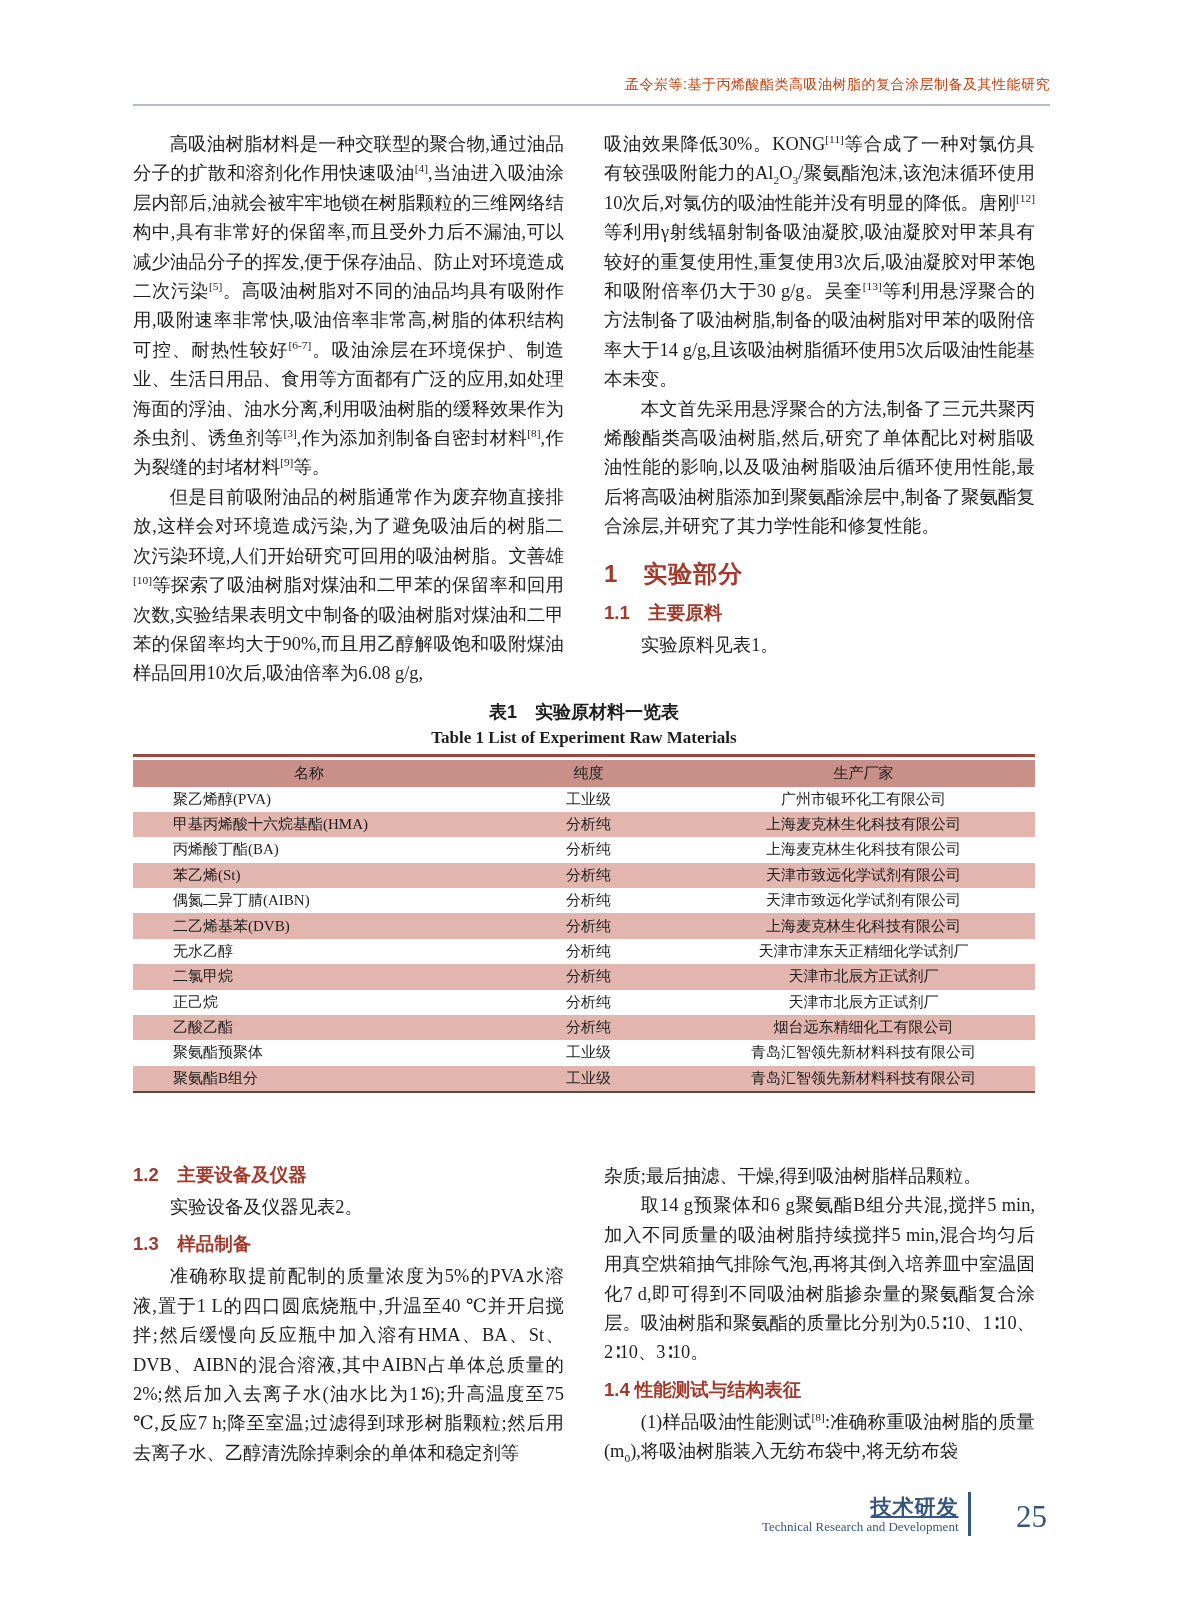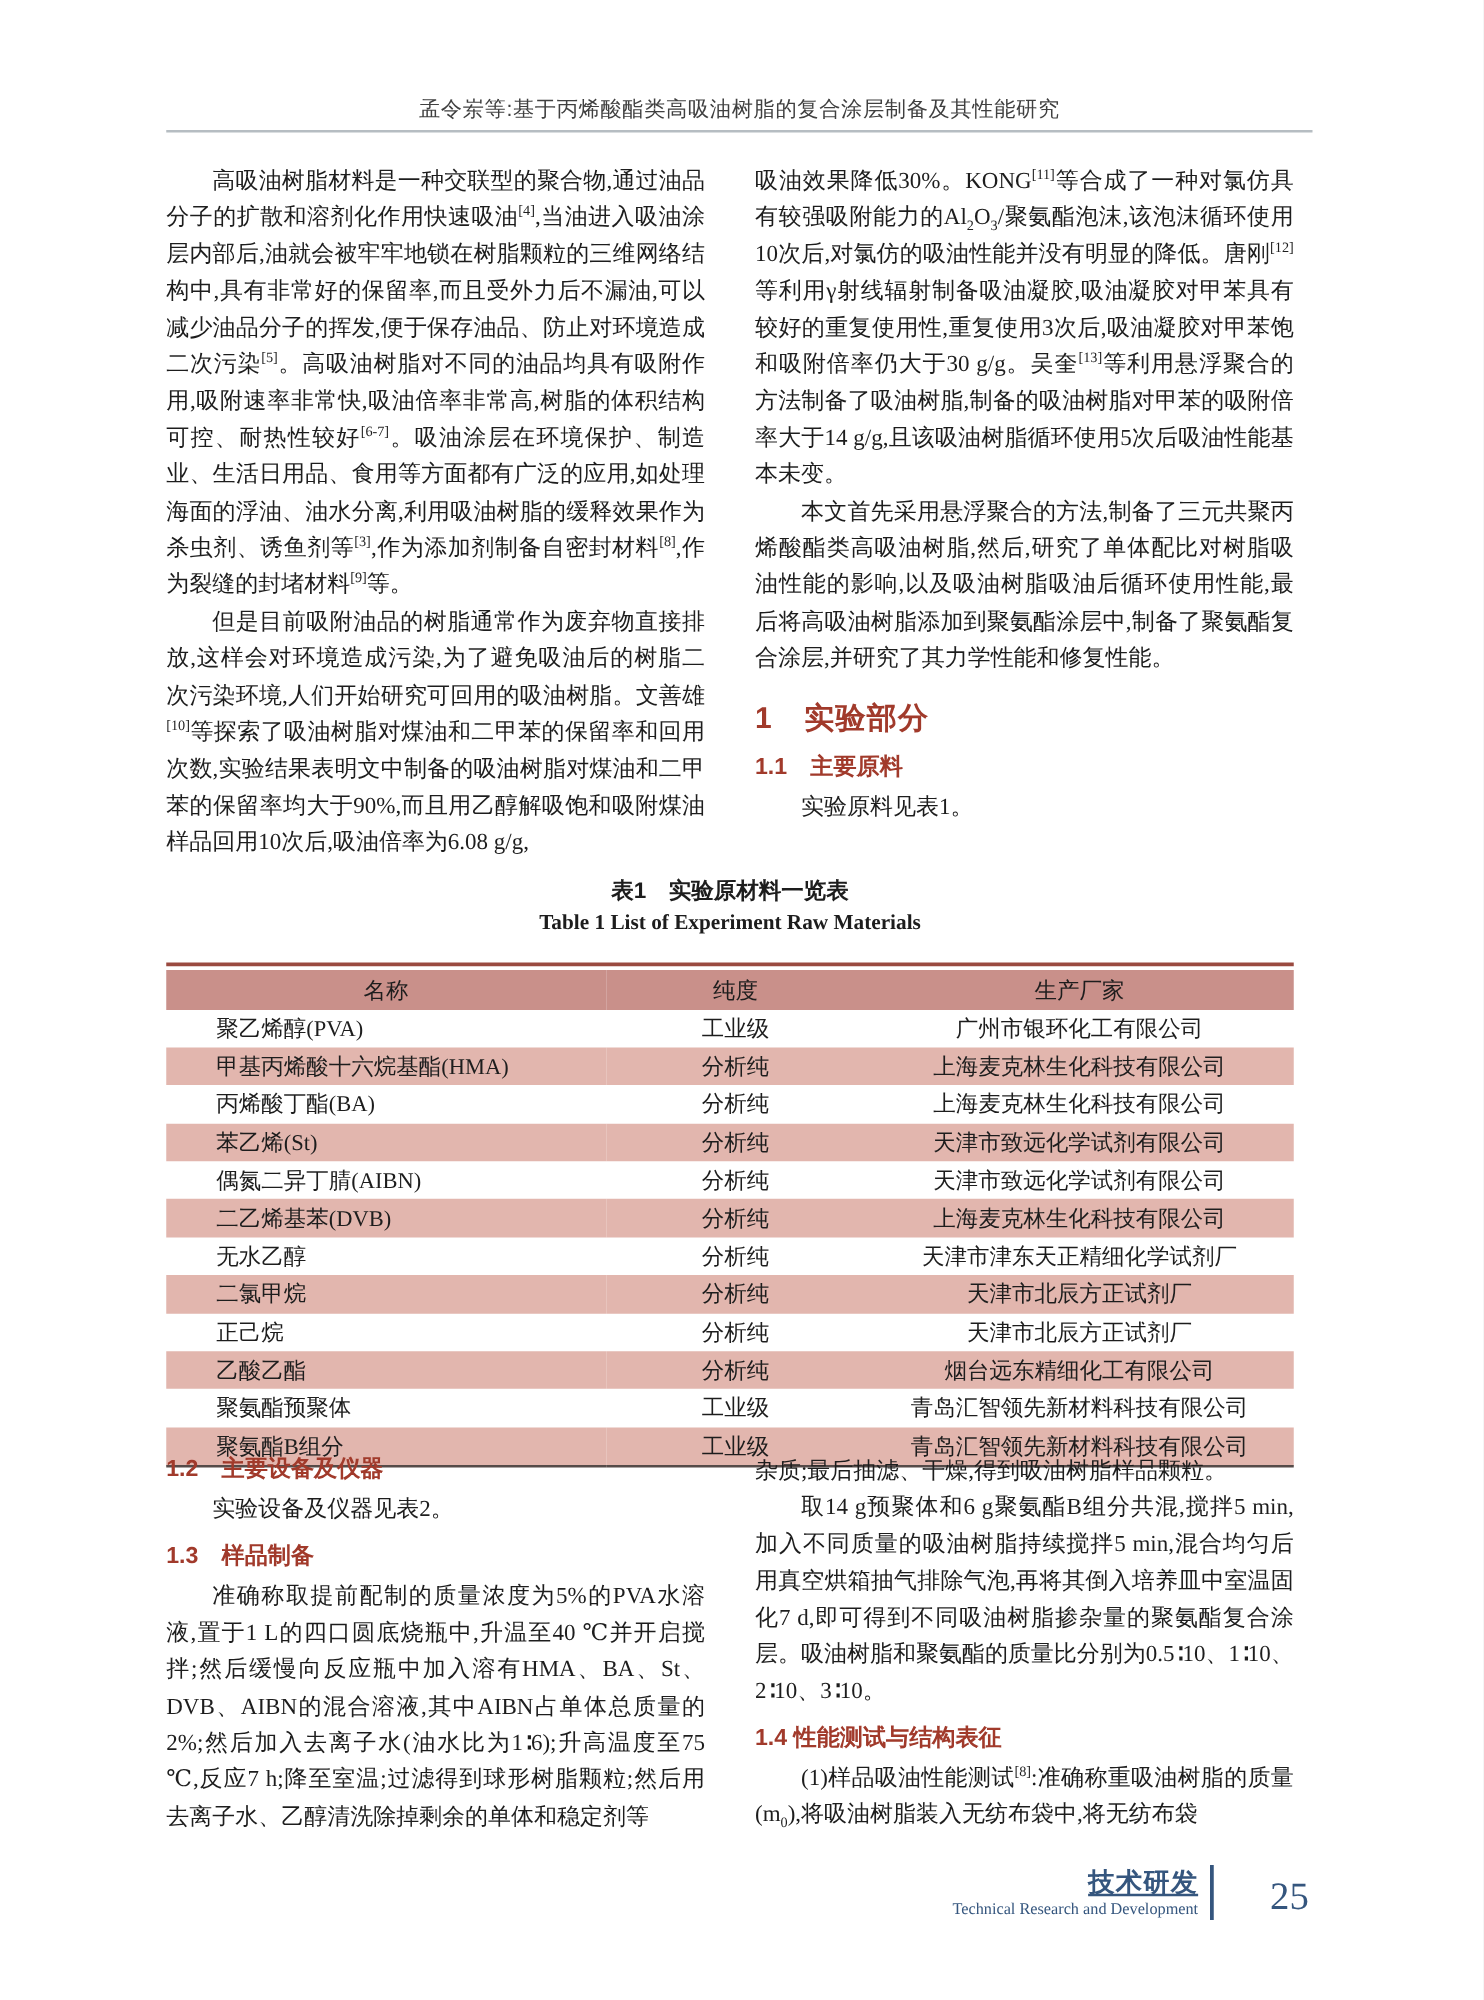--- a/index.html
+++ b/index.html
@@ -10,22 +10,22 @@
   }
   html,body{margin:0;padding:0;background:#e8e8e8;}
   .page{
     position:relative;width:1187px;height:1600px;margin:0 auto;
     background:#ffffff;overflow:hidden;
     font-family:"Liberation Serif","DejaVu Serif",serif;color:#1d1d1d;
   }
   
   .running-head{
     position:absolute;left:133px;top:76px;width:917px;
-    text-align:center;font-family:"Liberation Sans","DejaVu Sans",sans-serif;
-    font-size:17px;color:#404040;letter-spacing:.5px;
+    text-align:right;font-family:"Liberation Sans","DejaVu Sans",sans-serif;
+    font-size:14px;color:#c2410c;letter-spacing:.5px;
   }
   .head-rule{position:absolute;left:133px;top:104px;width:917px;height:2px;background:#b6bdc2;}
   
   .cols{position:absolute;left:133px;width:902px;display:flex;gap:40px;}
   .top-cols{top:130px;}
   .bottom-cols{top:1148px;}
   .col{width:440px;}
   p.body{
     font-size:18.4px;line-height:29.4px;text-align:justify;
     margin:0;text-indent:2em;
@@ -41,27 +41,27 @@
     font-size:18.5px;font-weight:bold;margin:9px 0 6px;
   }
   
   .table-block{position:absolute;left:133px;top:700px;width:902px;}
   .tbl-caption-zh{
     text-align:center;font-family:"Liberation Sans","DejaVu Sans",sans-serif;
     font-weight:bold;font-size:18px;margin:0 0 4px;
   }
   .tbl-caption-en{
     text-align:center;font-family:"Liberation Serif",serif;
-    font-weight:bold;font-size:17px;margin:0 0 22px;
+    font-weight:bold;font-size:17px;margin:0 0 6px;
   }
   .tbl-topline{height:2.5px;background:#9a4a40;margin-bottom:3px;}
   table.materials{
     width:100%;border-collapse:collapse;
     border-bottom:2.5px solid #564b49;
-    font-size:18px;
+    font-size:15px;
   }
   table.materials thead tr{background:var(--table-header-bg);}
   table.materials th{font-weight:normal;padding:4px 0;text-align:center;}
   table.materials td{padding:3.2px 0;text-align:center;}
   table.materials td.col-name{text-align:left;padding-left:40px;}
   table.materials tbody tr.alt{background:var(--table-alt-bg);}
   table.materials col.c1{width:39%;}
   table.materials col.c2{width:23%;}
   table.materials col.c3{width:38%;}
   

